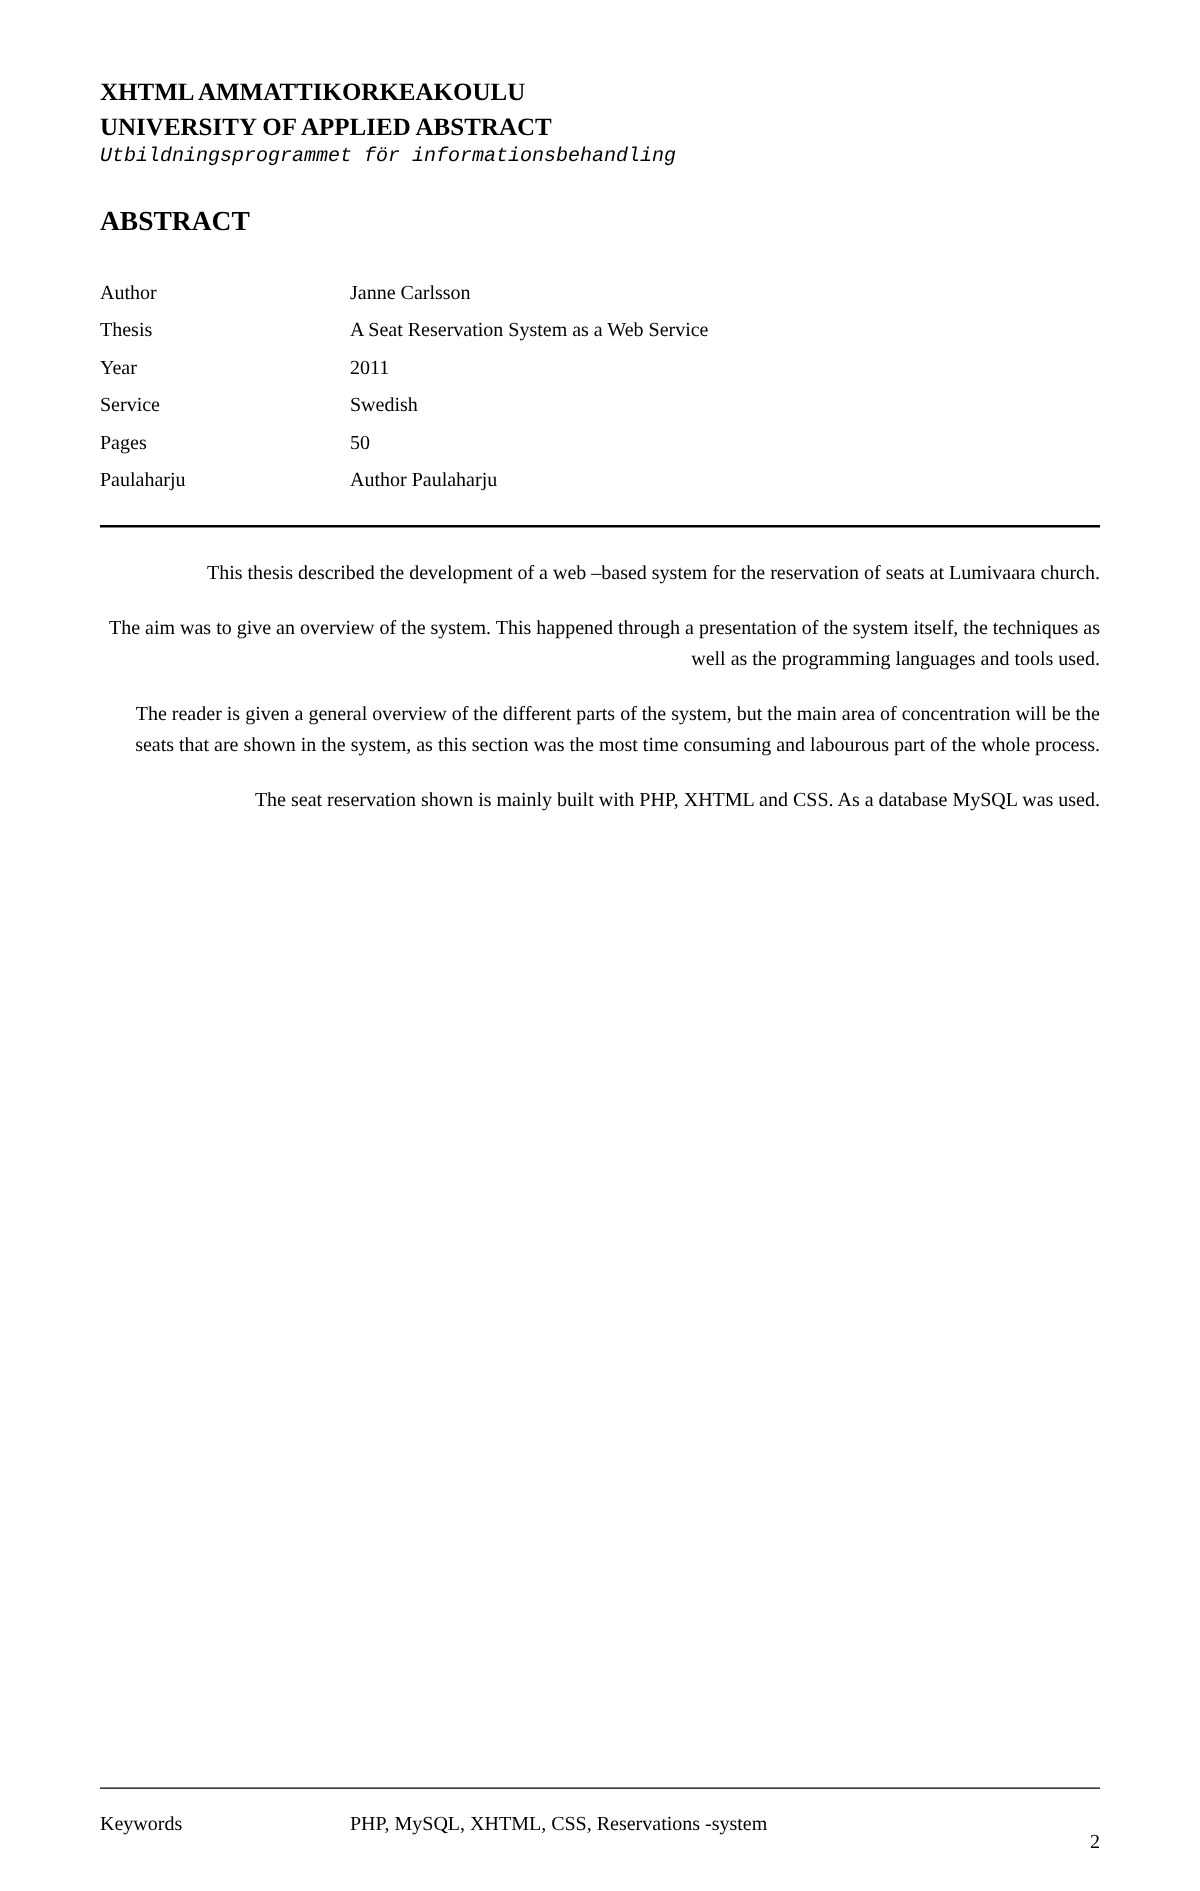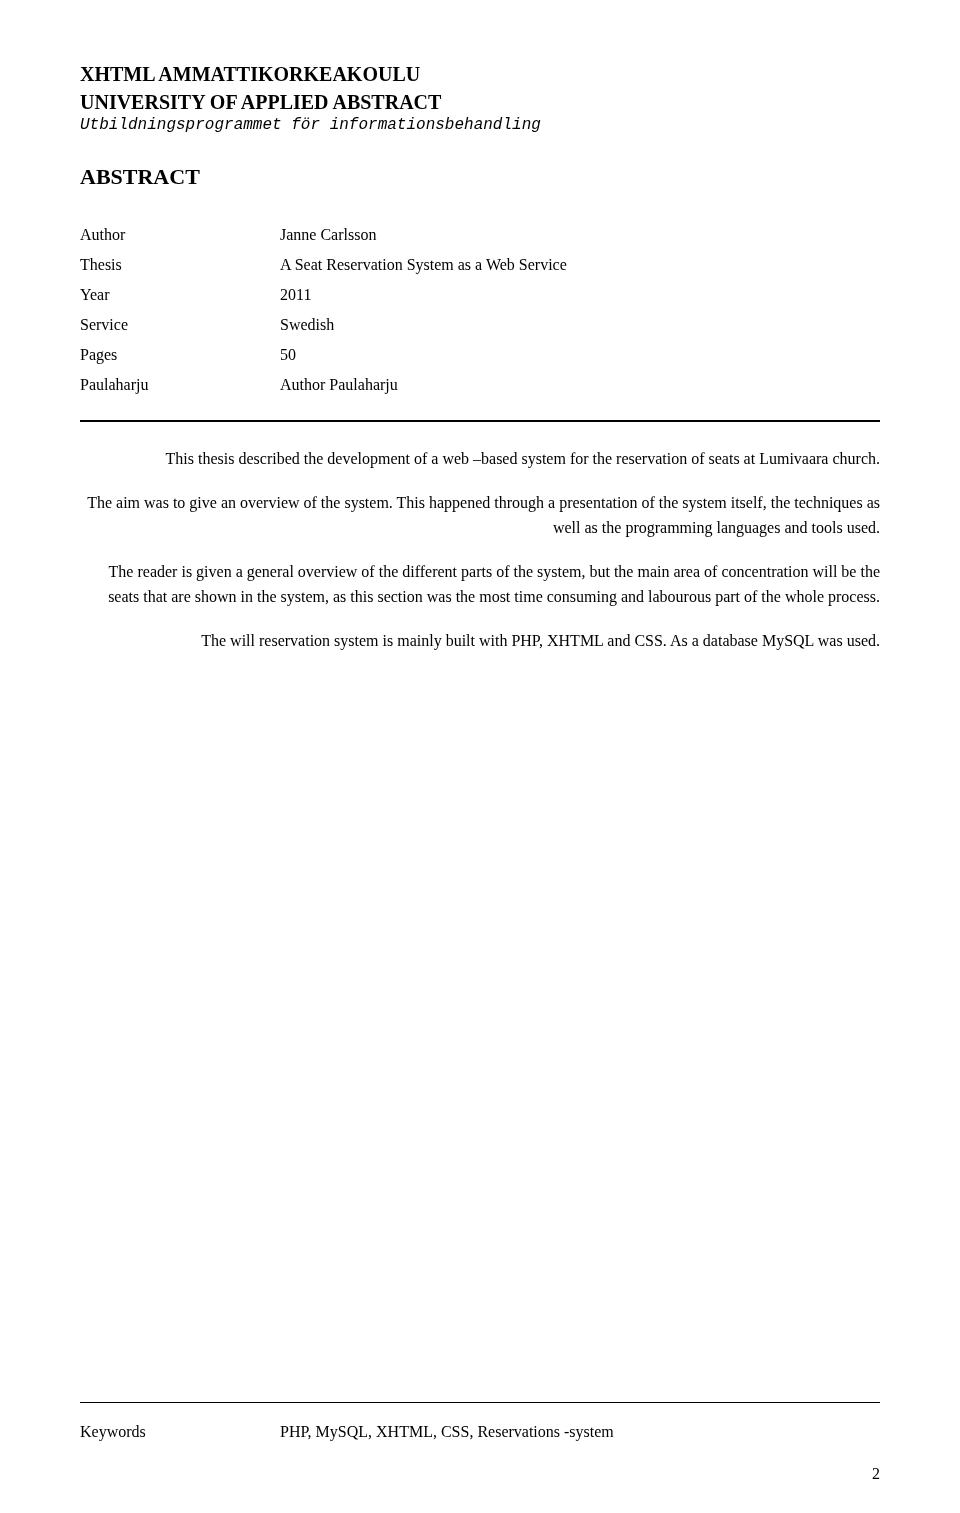--- a/index.html
+++ b/index.html
@@ -86,21 +86,21 @@
 
     .body-text {
       font-size: 16px;
       line-height: 1.6;
       margin-bottom: 18px;
       text-align: right;
     }
 
     .footer-section {
       position: absolute;
-      bottom: 72px;
+      bottom: 44px;
       left: 80px;
       right: 80px;
     }
 
     .keywords-row {
       display: flex;
       align-items: flex-start;
       margin-top: 16px;
     }
 
@@ -161,21 +161,21 @@
           <td>Author Paulaharju</td>
         </tr>
       </tbody>
   </table>
 
   <hr class="divider-line">
 
   <p class="body-text">This thesis described the development of a web –based system for the reservation of seats at Lumivaara church.</p>
   <p class="body-text">The aim was to give an overview of the system. This happened through a presentation of the system itself, the techniques as well as the programming languages and tools used.</p>
   <p class="body-text">The reader is given a general overview of the different parts of the system, but the main area of concentration will be the seats that are shown in the system, as this section was the most time consuming and labourous part of the whole process.</p>
-  <p class="body-text">The will reservation system is mainly built with PHP, XHTML and CSS. As a database MySQL was used.</p>
+  <p class="body-text">The seat reservation shown is mainly built with PHP, XHTML and CSS. As a database MySQL was used.</p>
 
   <div class="footer-section">
     <hr class="divider-line-bottom">
     <div class="keywords-row">
       <span class="keywords-label">Keywords</span>
       <span class="keywords-value">PHP, MySQL, XHTML, CSS, Reservations -system</span>
     </div>
   </div>
 
   <div class="page-number">2</div>

